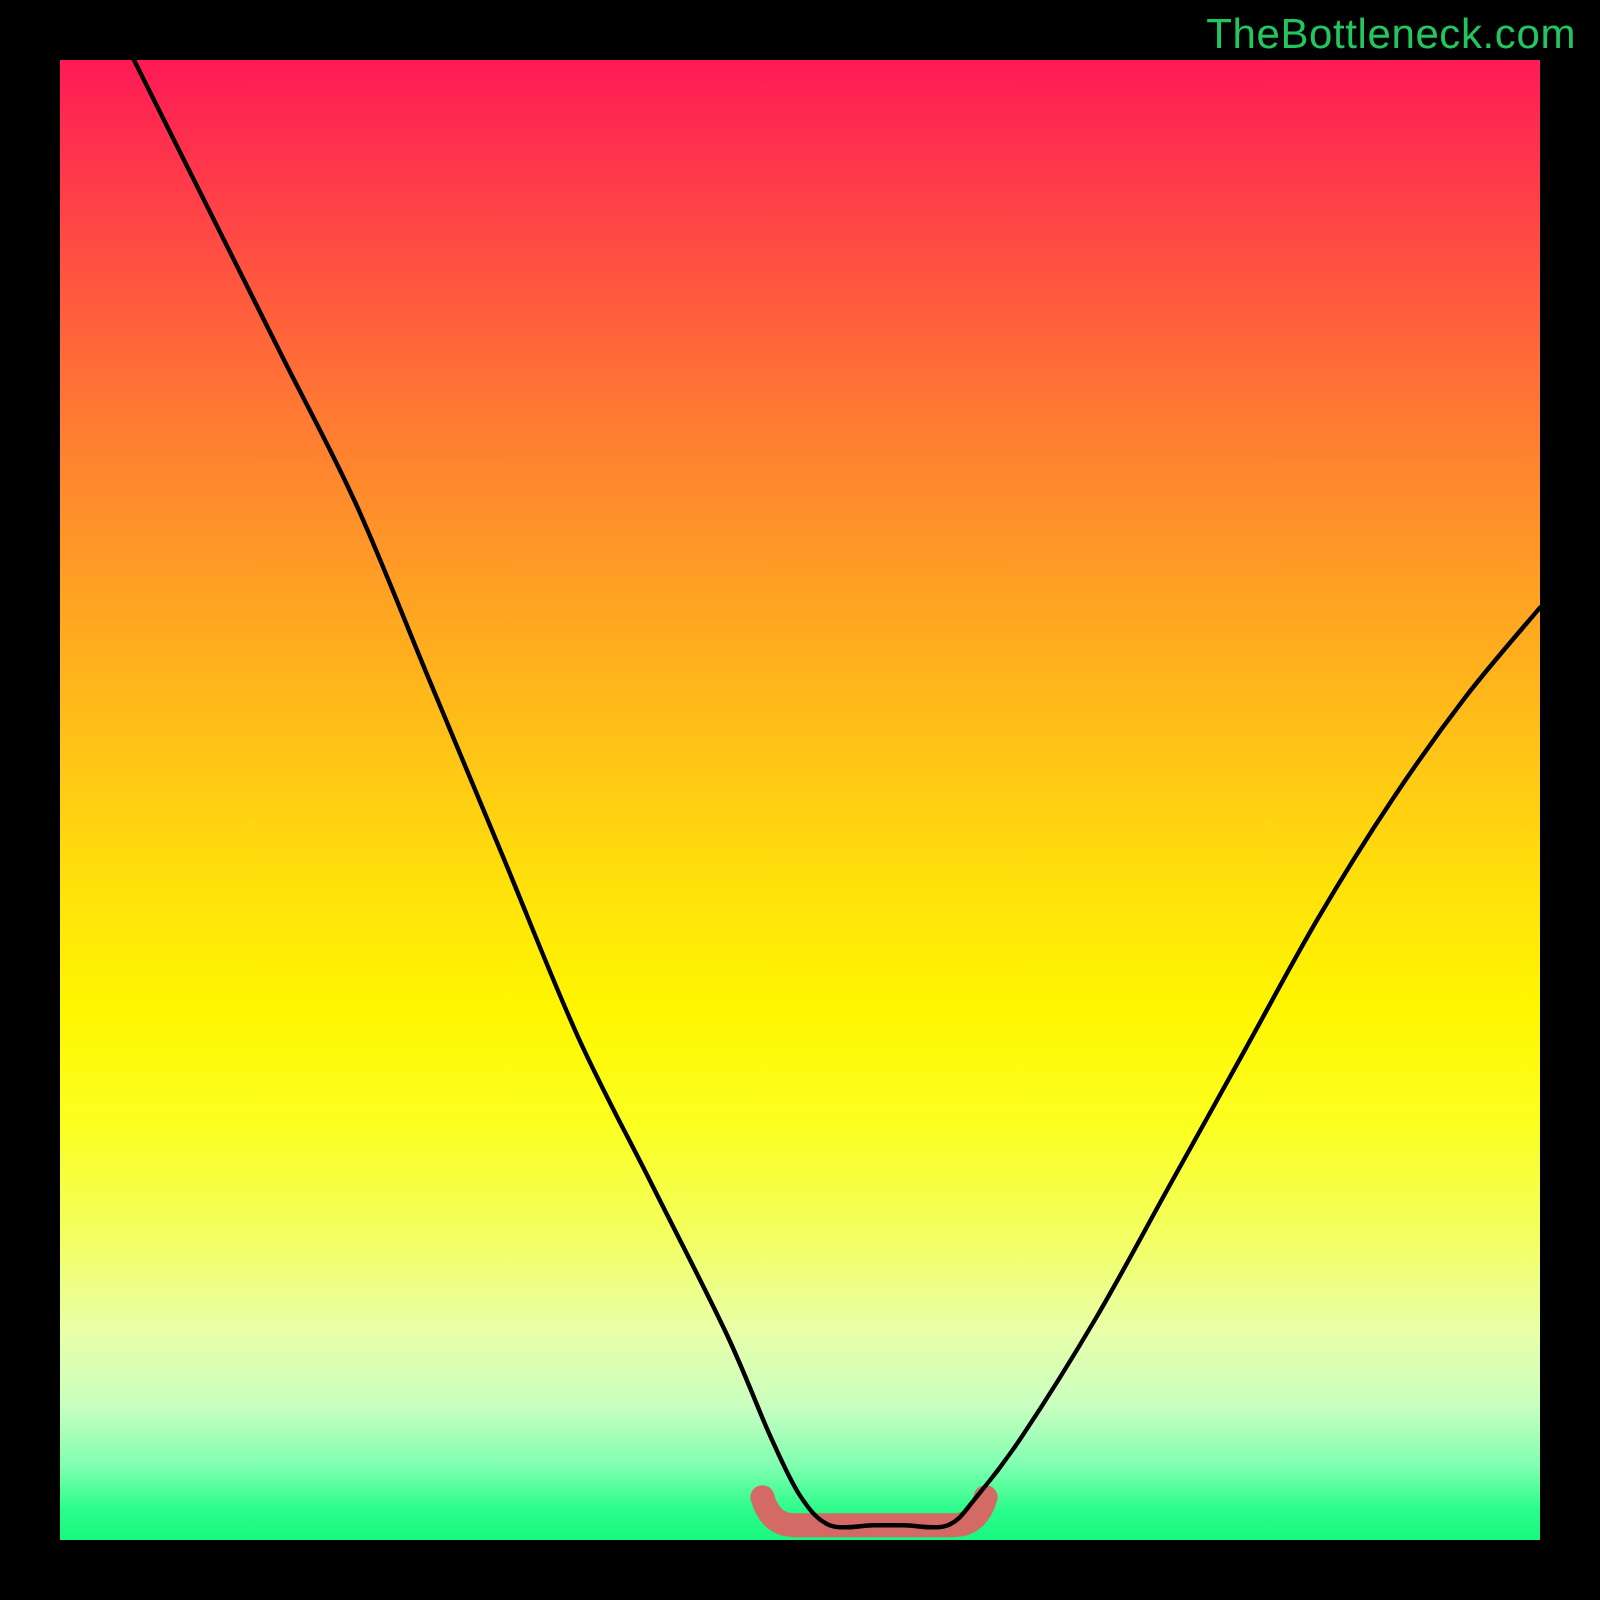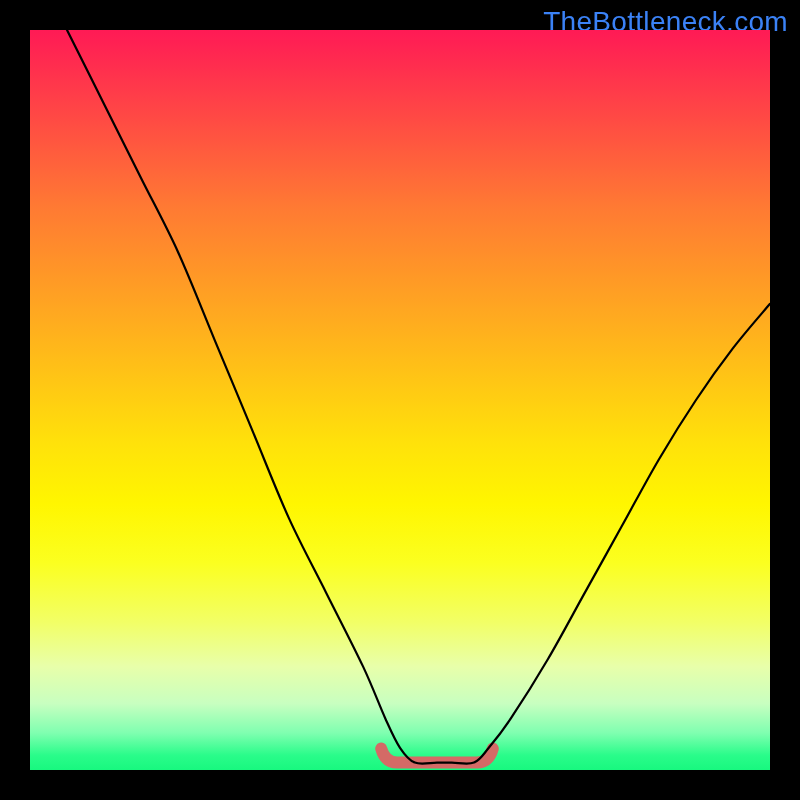--- a/index.html
+++ b/index.html
@@ -38,22 +38,22 @@
       #e8ffaa 86%,
       #c8ffc0 91%,
       #7fffb0 95%,
       #2afc8a 98%,
       #18f87f 100%);
   }
   .watermark {
     position: absolute;
     top: 6px;
     right: 12px;
-    color: #3b82f6;
-    font-size: 28px;
+    color: #22c55e;
+    font-size: 21px;
     font-weight: 500;
     letter-spacing: 0.3px;
     user-select: none;
   }
   svg.curve {
     position: absolute;
     left: 0;
     top: 0;
     width: 740px;
     height: 740px;

